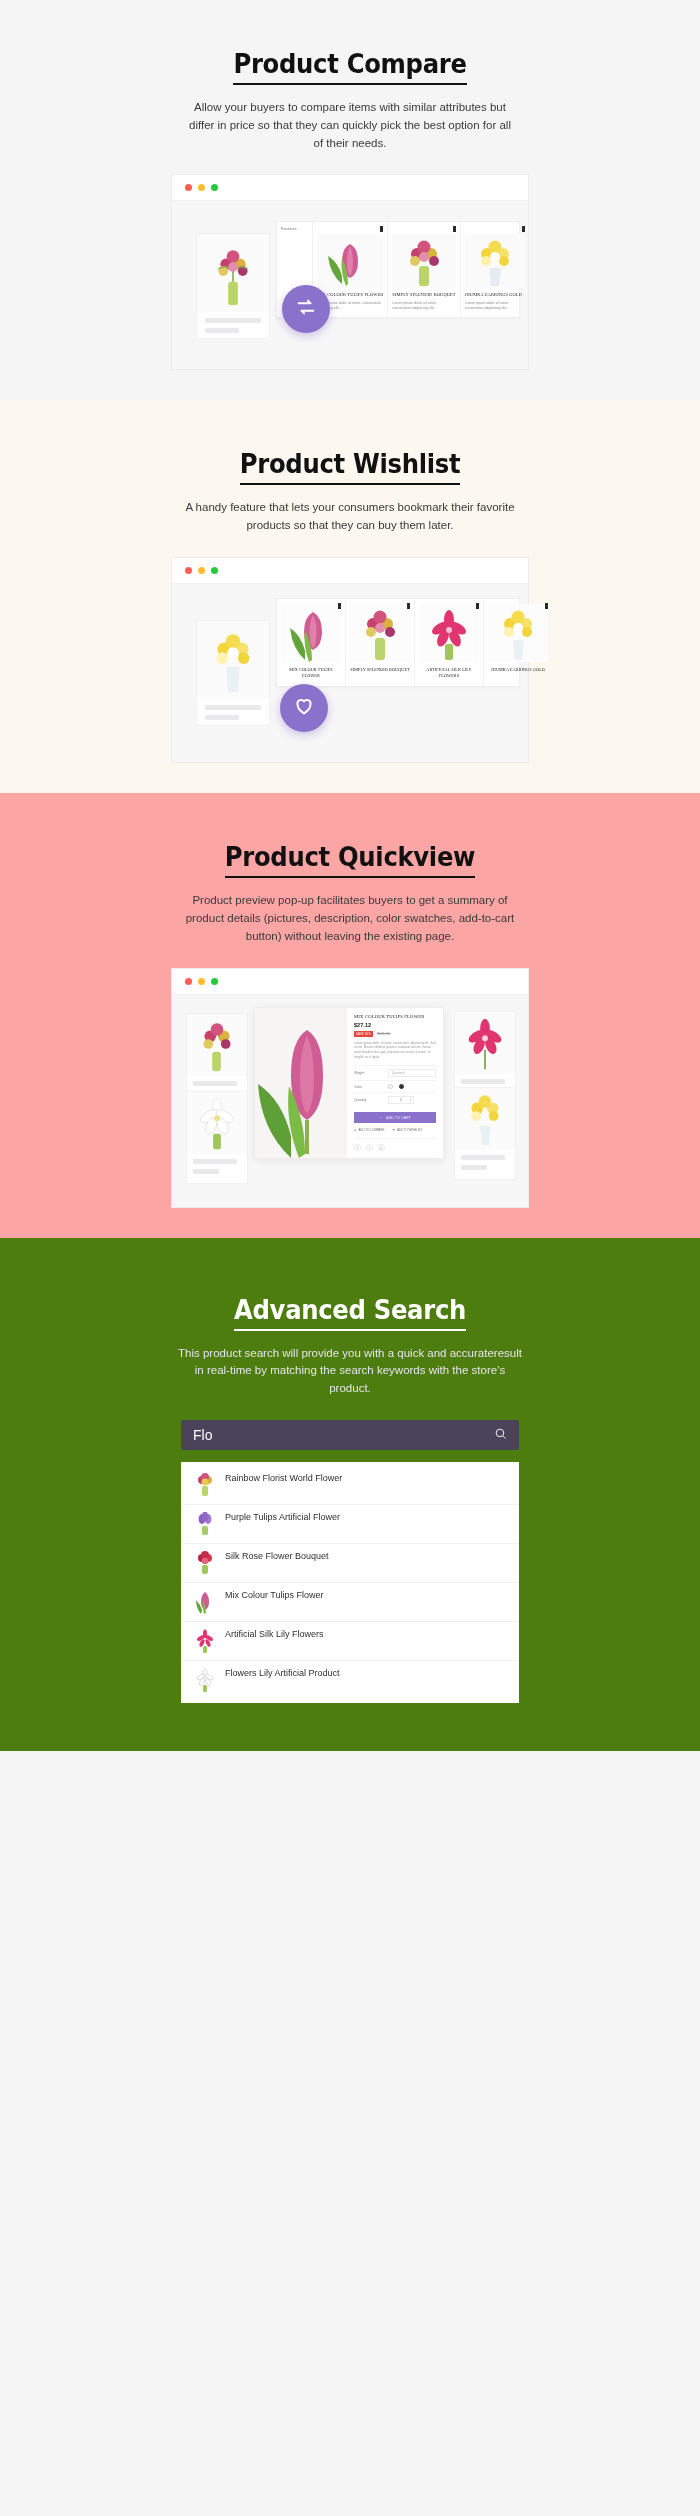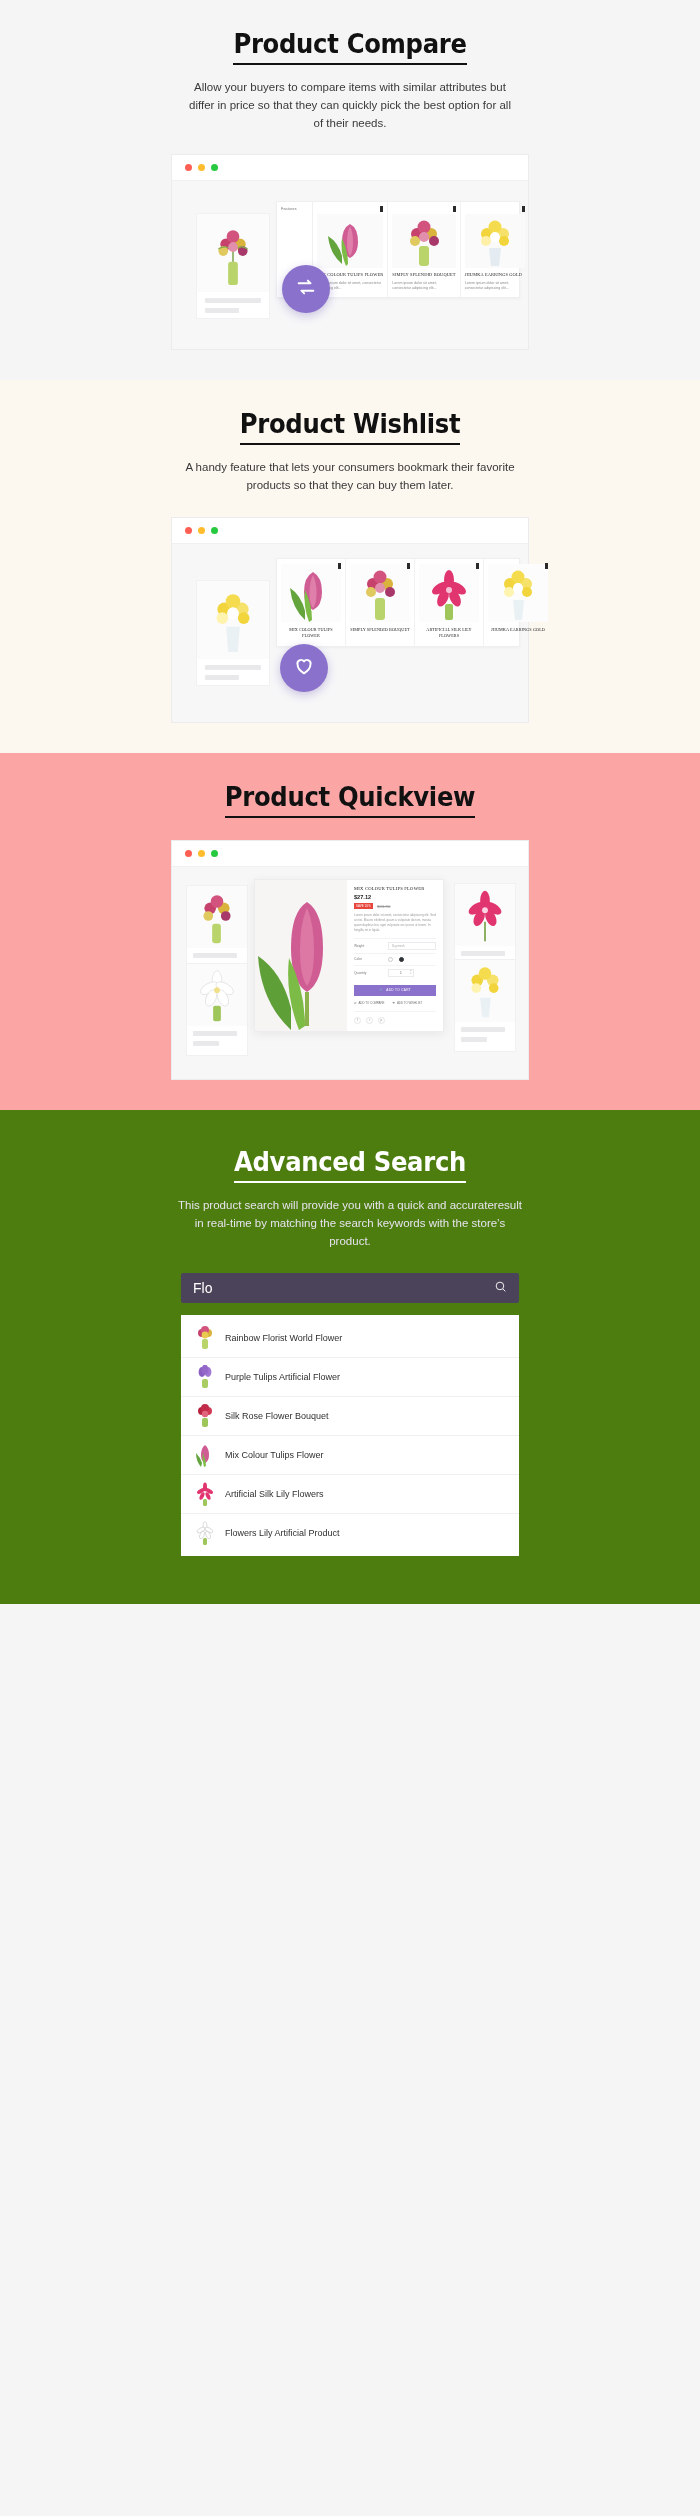--- a/index.html
+++ b/index.html
@@ -17,20 +17,21 @@
   .sec-search   { background:#4d7c0f; padding: 36px 0 48px; }
 
   .headline {
     text-align:center;
     font-family:"DejaVu Sans Condensed","Liberation Sans",sans-serif;
     font-weight:700;
     font-size:27px;
     letter-spacing:-0.3px;
     color:#111;
     display:block;
+    margin-top:20px;
   }
   .headline .hl-inner {
     display:inline-block;
     border-bottom:2.5px solid #111;
     padding-bottom:4px;
   }
   .sec-search .headline .hl-inner { border-bottom-color:#fff; }
   .sec-search .headline { color:#fff; }
 
   .subtext {
@@ -151,21 +152,21 @@
     display:flex; align-items:center; background:#4a4359;
     height:30px; padding:0 12px; border-radius:2px;
   }
   .search-box input {
     flex:1; background:transparent; border:none; outline:none;
     color:#fff; font-size:14px; font-family:"Liberation Sans",sans-serif;
   }
   .search-box svg{width:13px;height:13px;stroke:#fff;fill:none;stroke-width:1.7;}
   .results { background:#fff; margin-top:12px; padding:4px 0; }
   .res-item {
-    display:flex; align-items:center; gap:10px;
+    display:flex; gap:10px;
     padding:7px 14px; border-bottom:1px solid #f0f0f2;
   }
   .res-item:last-child{border-bottom:none;}
   .res-thumb{width:20px;height:24px;flex:0 0 20px;overflow:hidden;display:flex;align-items:center;justify-content:center;}
   .res-label{font-size:9px;color:#2f2f2f;}
 </style>
 </head>
 <body>
 
 <div class="section sec-compare">
@@ -380,20 +381,21 @@
         </span>
       </div>
     </div>
   </div>
 </div>
 
 <div class="section sec-quick">
   <div class="headline">
     <span class="hl-inner">Product Quickview</span>
   </div>
+  <p class="subtext">Product preview pop-up facilitates buyers to get a summary of product details (pictures, description, color swatches, add-to-cart button) without leaving the existing page.</p>
 
   <div class="browser">
     <div class="titlebar">
       <span class="dot r"></span>
       <span class="dot y"></span>
       <span class="dot g"></span>
     </div>
     <div class="qv-viewport" style="height:212px;">
 
       <div class="qv-thumb qv-t1">

